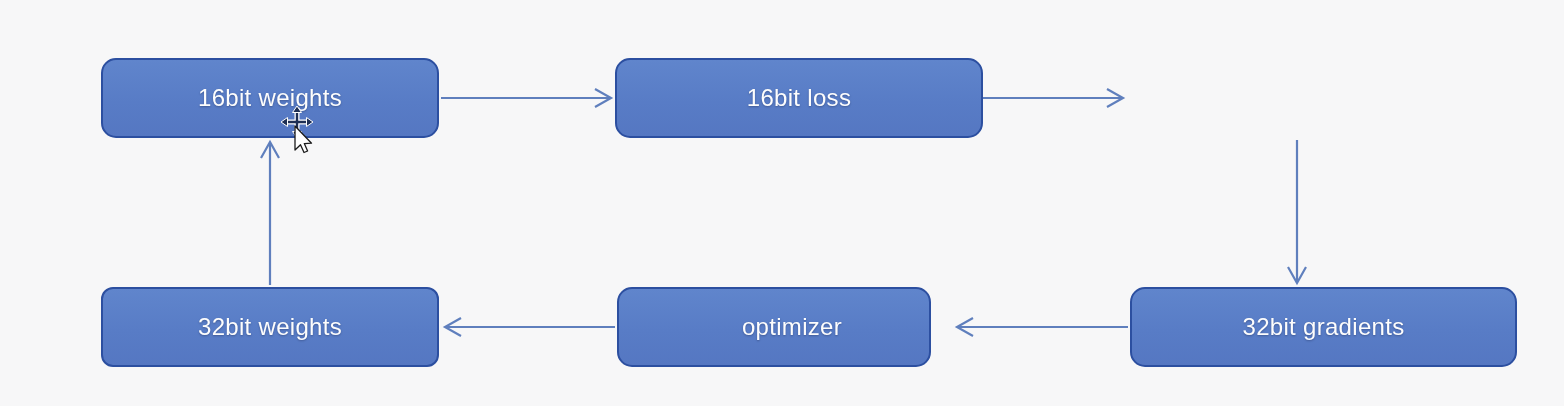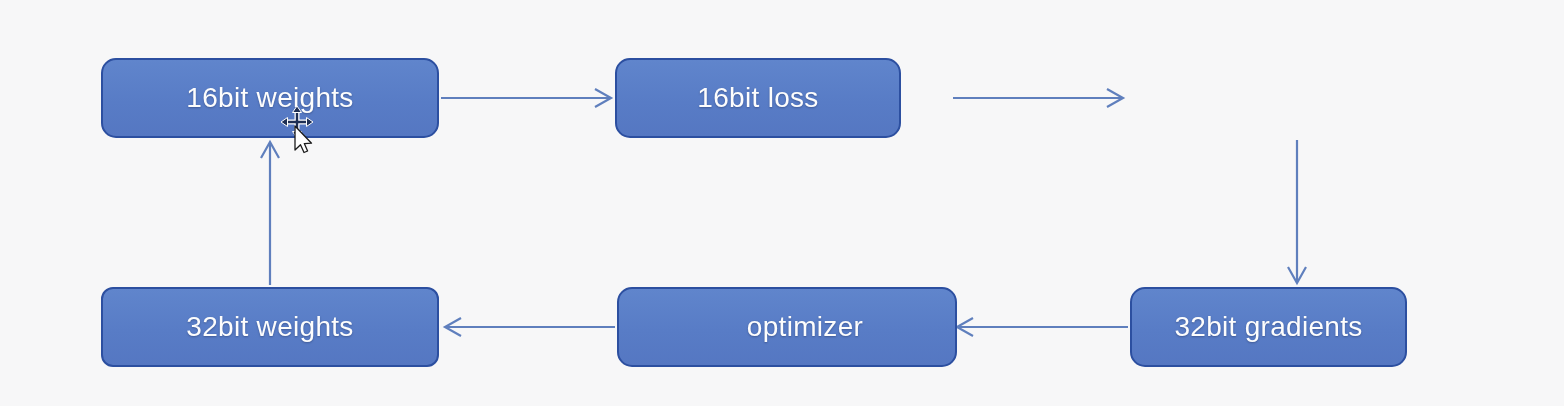--- a/index.html
+++ b/index.html
@@ -19,21 +19,21 @@
     position: absolute;
     height: 80px;
     box-sizing: border-box;
     background: linear-gradient(180deg, #6085cc 0%, #587cc6 55%, #5577c2 100%);
     border: 2.5px solid #2c4fa0;
     border-radius: 15px;
     display: flex;
     align-items: center;
     justify-content: center;
     color: #fdfdfd;
-    font-size: 28px;
+    font-size: 24px;
     letter-spacing: 0.3px;
     text-shadow: 0 1px 2px rgba(20, 30, 60, 0.35);
     cursor: default;
     user-select: none;
   }
   .edges {
     position: absolute;
     left: 0; top: 0;
     width: 1564px;
     height: 406px;
@@ -83,30 +83,30 @@
     <g stroke="#5f7fbd" stroke-width="2.2" fill="none">
       <path d="M270 285 L270 144"></path>
       <path d="M261 158 L270 142 L279 158"></path>
     </g>
   </svg>
 
   <div class="node" style="left:101px; top:58px;  width:338px;">
     <span>16bit weights</span>
   </div>
 
-  <div class="node" style="left:615px; top:58px;  width:286px;">
+  <div class="node" style="left:615px; top:58px;  width:368px;">
     <span>16bit loss</span>
   </div>
 
 
-  <div class="node" style="left:1130px; top:287px; width:277px;">
+  <div class="node" style="left:1130px; top:287px; width:387px;">
     <span>32bit gradients</span>
   </div>
 
-  <div class="node" style="left:617px; top:287px; width:340px;padding-left:36px;">
+  <div class="node" style="left:617px; top:287px; width:314px;padding-left:36px;">
     <span>optimizer</span>
   </div>
 
   <div class="node" style="left:101px; top:287px; width:338px;border-radius:12px;">
     <span>32bit weights</span>
   </div>
 
   <svg class="cursor-layer" viewBox="0 0 1564 406" xmlns="http://www.w3.org/2000/svg">
     <g transform="translate(283,106)">
 

